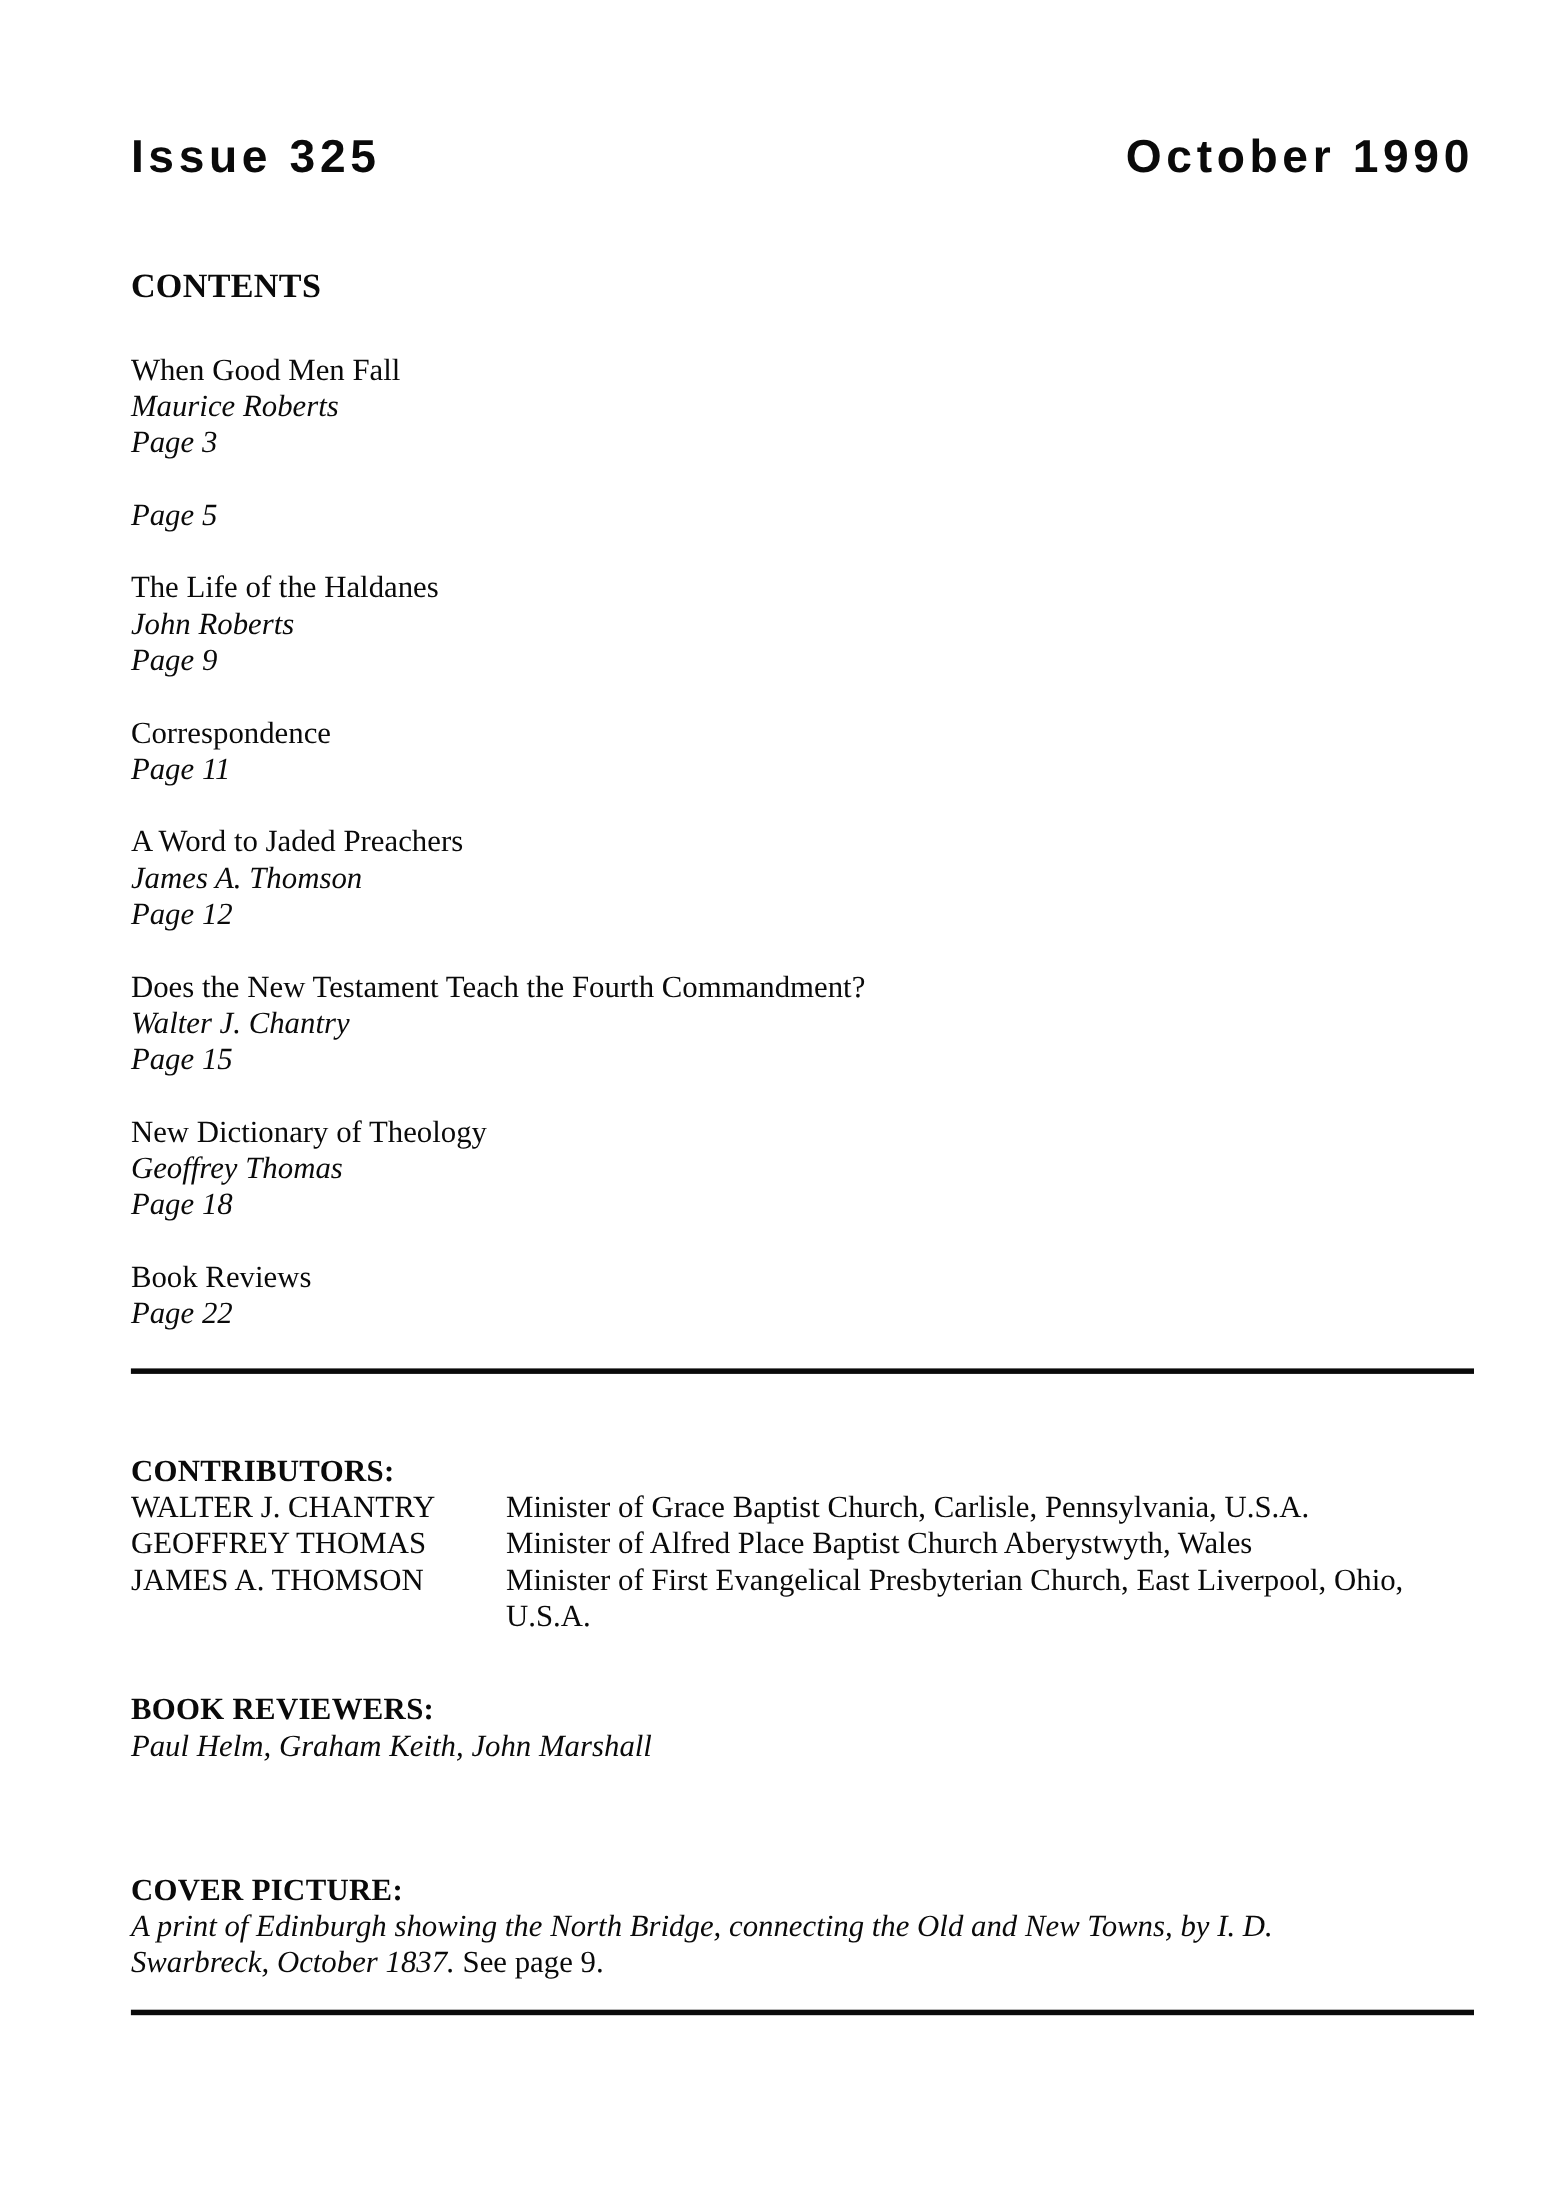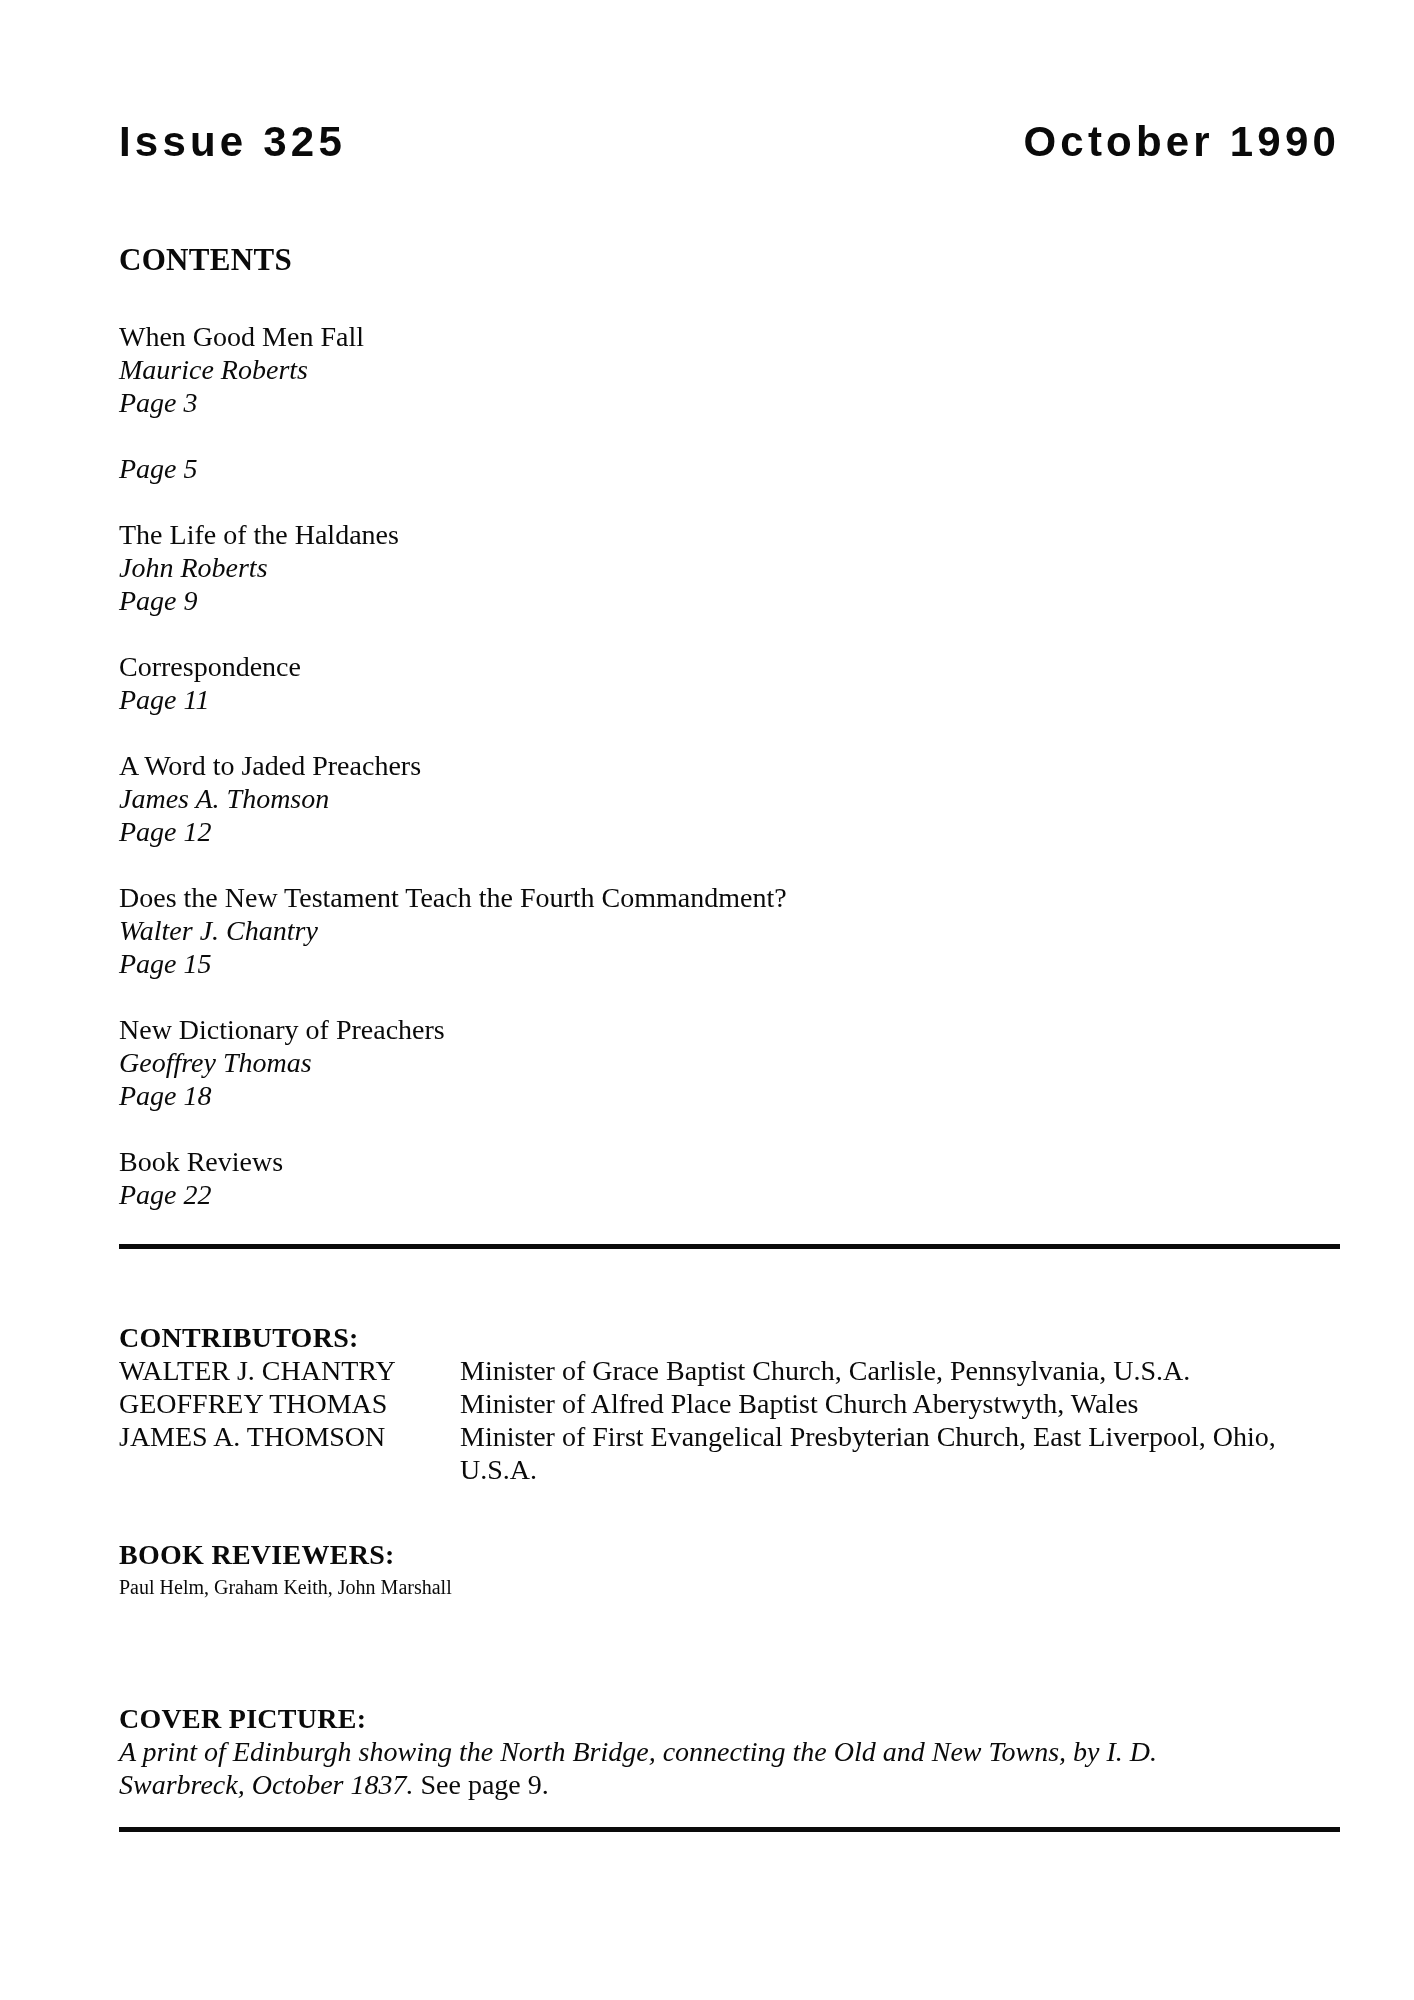--- a/index.html
+++ b/index.html
@@ -77,22 +77,23 @@
   .contrib-row {
     display: grid;
     grid-template-columns: 341px 1fr;
     font-size: 28px;
     line-height: 33px;
   }
   .contrib-name { white-space: nowrap; }
   
   .reviewers-heading { margin-top: 52px; }
   .reviewers-names {
-    font-size: 20px;
+    font-size: 28px;
     line-height: 33px;
+    font-style: italic;
   }
   
   .cover-heading { margin-top: 98px; }
   .cover-desc {
     font-size: 28px;
     line-height: 33px;
   }
   .cover-desc .it { font-style: italic; }
   .cover-desc .see-note { font-style: normal; }
 </style>
@@ -137,21 +138,21 @@
       <div class="toc-page">Page 12</div>
     </div>
 
     <div class="toc-entry">
       <div class="toc-title">Does the New Testament Teach the Fourth Commandment?</div>
       <div class="toc-author">Walter J. Chantry</div>
       <div class="toc-page">Page 15</div>
     </div>
 
     <div class="toc-entry">
-      <div class="toc-title">New Dictionary of Preachers</div>
+      <div class="toc-title">New Dictionary of Theology</div>
       <div class="toc-author">Geoffrey Thomas</div>
       <div class="toc-page">Page 18</div>
     </div>
 
     <div class="toc-entry">
       <div class="toc-title">Book Reviews</div>
       <div class="toc-page">Page 22</div>
     </div>
 
   </div>

